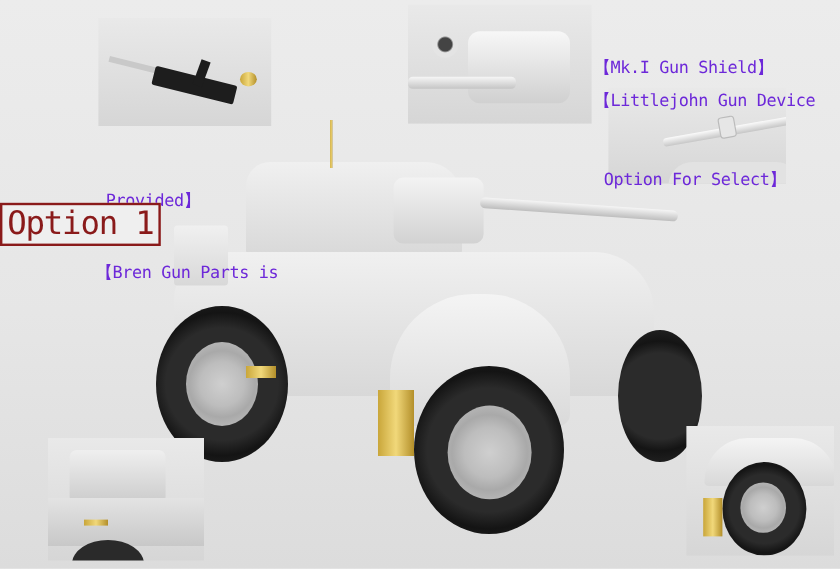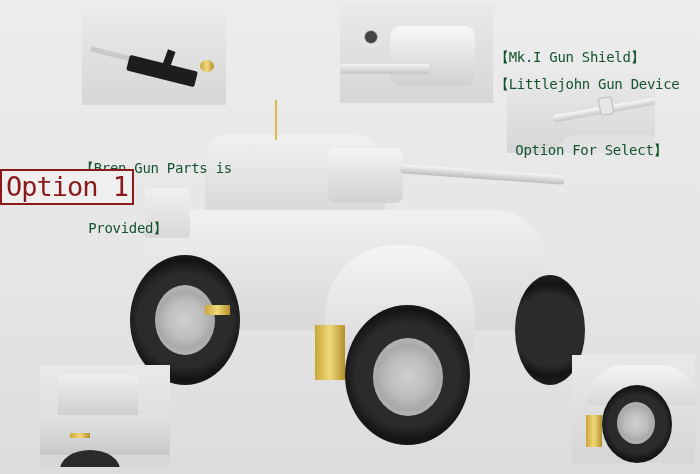--- a/index.html
+++ b/index.html
@@ -1,20 +1,20 @@
 <!DOCTYPE html>
 <html><head>
 <meta charset="utf-8">
 <style>
   html,body{margin:0;padding:0;}
   body{width:700px;height:474px;overflow:hidden;position:relative;
        background:linear-gradient(180deg,#ececec 0%,#e6e6e6 55%,#dcdcdc 100%);
        font-family:"DejaVu Serif","Liberation Serif",serif;}
   .abs{position:absolute;}
-  .caption{position:absolute;color:#14532d;font-family:"DejaVu Sans Mono","Liberation Mono",monospace;
+  .caption{position:absolute;color:#6d28d9;font-family:"DejaVu Sans Mono","Liberation Mono",monospace;
            font-size:14px;line-height:20px;white-space:pre;letter-spacing:-0.3px;}
   .inset{position:absolute;overflow:hidden;background:linear-gradient(180deg,#e9e9e9,#d6d6d6);}
   .option{position:absolute;left:0;top:169px;width:134px;height:36px;border:2px solid #8a1a1a;
           box-sizing:border-box;background:#efefef;color:#8a1a1a;
           font-family:"DejaVu Sans Mono","Liberation Mono",monospace;font-size:27px;line-height:32px;
           padding-left:4px;letter-spacing:-1px;}
   .tyre{position:absolute;border-radius:50%;background:radial-gradient(circle,#2b2b2b 55%,#141414 70%,#2a2a2a 100%);}
   .hub{position:absolute;border-radius:50%;background:radial-gradient(circle,#cfcfcf 0%,#bdbdbd 40%,#a9a9a9 60%,#c8c8c8 100%);}
   .body-shape{position:absolute;background:linear-gradient(180deg,#f0f0f0,#d8d8d8);}
   .brass{position:absolute;background:linear-gradient(90deg,#c9a63a,#f1d87a,#b38f2a);}
@@ -70,31 +70,31 @@
 </div>
 
 <div class="inset" style="left:572px;top:355px;width:123px;height:108px;">
   <div class="abs" style="left:15px;top:10px;width:110px;height:40px;background:linear-gradient(180deg,#f4f4f4,#d8d8d8);border-radius:40px 40px 4px 4px;"></div>
   <div class="tyre" style="left:30px;top:30px;width:70px;height:78px;"></div>
   <div class="hub" style="left:45px;top:47px;width:38px;height:42px;"></div>
   <div class="brass" style="left:14px;top:60px;width:16px;height:32px;"></div>
 </div>
 
 <div class="caption" style="left:80px;top:118px;">
+  <div> Provided】</div>
   <div>【Bren Gun Parts is</div>
-  <div> Provided】</div>
 </div>
 
 <div class="option">Option 1</div>
 
 <div class="caption" style="left:495px;top:7px;">
   <div>【Mk.I Gun Shield】</div>
 </div>
 
-<div class="caption" style="left:495px;top:29px;line-height:22px;text-align:center;">
+<div class="caption" style="left:495px;top:29px;line-height:22px;">
   <div>【Littlejohn Gun Device</div>
   <div> Option For Select】</div>
 </div>
 
 <div class="caption" style="left:358px;top:433px;">
   <div>【The Dunlqp Pattern Tyre</div>
   
 </div>
 
 </body></html>

